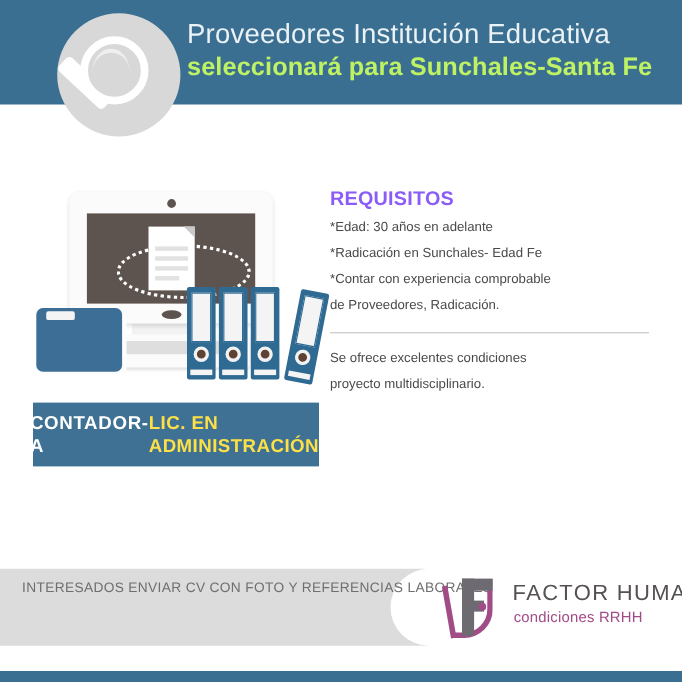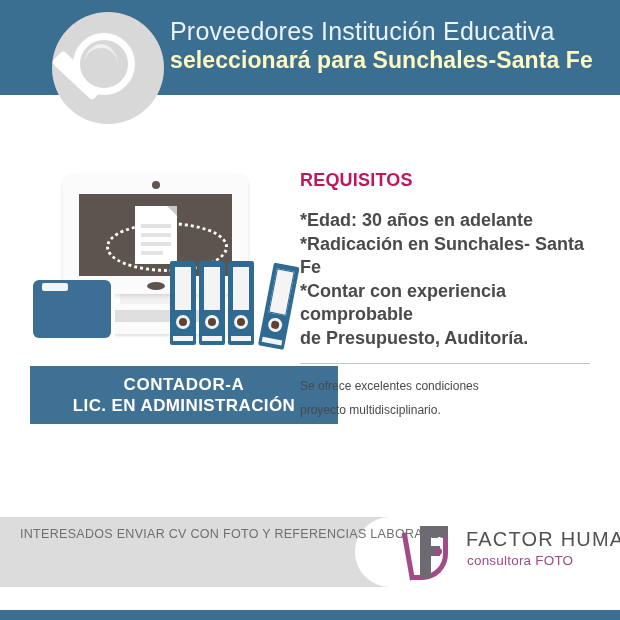--- a/index.html
+++ b/index.html
@@ -40,21 +40,21 @@
     transform:rotate(43deg);transform-origin:100% 50%;
   }
   .header-text{
     position:absolute;left:170px;top:16px;width:430px;
   }
   .h-line1{
     font-size:25px;font-weight:300;color:#eaf2f6;letter-spacing:.2px;
     line-height:30px;white-space:nowrap;
   }
   .h-line2{
-    font-size:23px;font-weight:bold;color:#fef9c3;letter-spacing:.1px;
+    font-size:23px;font-weight:bold;color:#bef264;letter-spacing:.1px;
     line-height:29px;white-space:nowrap;
   }
 
   
   .illus{position:absolute;left:25px;top:168px;width:270px;height:185px;}
   .monitor-body{
     position:absolute;left:38px;top:6px;width:185px;height:120px;
     background:#fbfbfb;border-radius:11px;
     box-shadow:0 2px 4px rgba(0,0,0,.13);
   }
@@ -124,35 +124,35 @@
     width:14px;height:14px;border-radius:50%;
     background:#5e4334;border:3px solid #f2f2f2;box-sizing:border-box;
   }
   .binder .foot{
     position:absolute;left:3px;bottom:4px;width:20px;height:5px;background:#f4f4f4;
   }
   .binder.tilt{transform:rotate(11deg);transform-origin:bottom left;}
 
   
   .job-banner{
-    position:absolute;left:30px;top:366px;width:308px;height:58px;
-    background:#3e7193;display:flex;flex-direction:column;
-    align-items:center;justify-content:center;
+    position:absolute;left:30px;top:366px;width:260px;height:58px;
+    background:#3e7193;display:flex;flex-direction:row;
+    align-items:center;justify-content:flex-end;
   }
   .job-l1{font-size:17px;font-weight:bold;color:#ffffff;letter-spacing:.6px;line-height:21px;}
-  .job-l2{font-size:17px;font-weight:bold;color:#ffffff;letter-spacing:.4px;line-height:21px;}
+  .job-l2{font-size:17px;font-weight:bold;color:#fde047;letter-spacing:.4px;line-height:21px;}
 
   
   .content{position:absolute;left:300px;top:170px;width:292px;}
   .req-title{
-    font-size:18px;font-weight:bold;color:#be185d;letter-spacing:.2px;
-    margin:0 0 18px 0;
+    font-size:18px;font-weight:bold;color:#8b5cf6;letter-spacing:.2px;
+    margin:0 0 4px 0;
   }
   .req-item{
-    font-size:18px;color:#4a4a4a;line-height:23.5px;font-weight:700;
+    font-size:12px;color:#4a4a4a;line-height:23.5px;font-weight:400;
   }
   .divider{
     margin:13px 0 11px 0;height:1px;background:#c3c3c3;width:290px;
   }
   .offer{
     font-size:12px;color:#4a4a4a;line-height:23.5px;
   }
 
   
   .footer-band{
@@ -268,23 +268,23 @@
   </div>
 
   <div class="job-banner">
     <div class="job-l1">CONTADOR-A</div>
     <div class="job-l2">LIC. EN ADMINISTRACIÓN</div>
   </div>
 
   <div class="content">
     <div class="req-title">REQUISITOS</div>
     <div class="req-item">*Edad: 30 años en adelante</div>
-    <div class="req-item">*Radicación en Sunchales- Santa Fe</div>
+    <div class="req-item">*Radicación en Sunchales- Edad Fe</div>
     <div class="req-item">*Contar con experiencia comprobable</div>
-    <div class="req-item">de Presupuesto, Auditoría.</div>
+    <div class="req-item">de Proveedores, Radicación.</div>
 
     <div class="divider"></div>
 
     <div class="offer">Se ofrece excelentes condiciones</div>
     <div class="offer">proyecto multidisciplinario.</div>
   </div>
 
   <div class="footer-band"></div>
   <div class="footer-cut"></div>
   <div class="footer-line1">INTERESADOS ENVIAR CV CON FOTO Y REFERENCIAS LABORALES</div>
@@ -292,17 +292,17 @@
   <div class="logo">
     <div class="logo-mark">
       <div class="lm-h-arc"></div>
       <div class="lm-h-stem"></div>
       <div class="lm-f-v"></div>
       <div class="lm-f-top"></div>
       <div class="lm-f-mid"></div>
       <div class="lm-dot"></div>
     </div>
     <div class="logo-name">FACTOR HUMANO</div>
-    <div class="logo-sub">consultora FOTO</div>
+    <div class="logo-sub">condiciones RRHH</div>
   </div>
 
   <div class="bottom-strip"></div>
 </div>
 
 </body></html>

